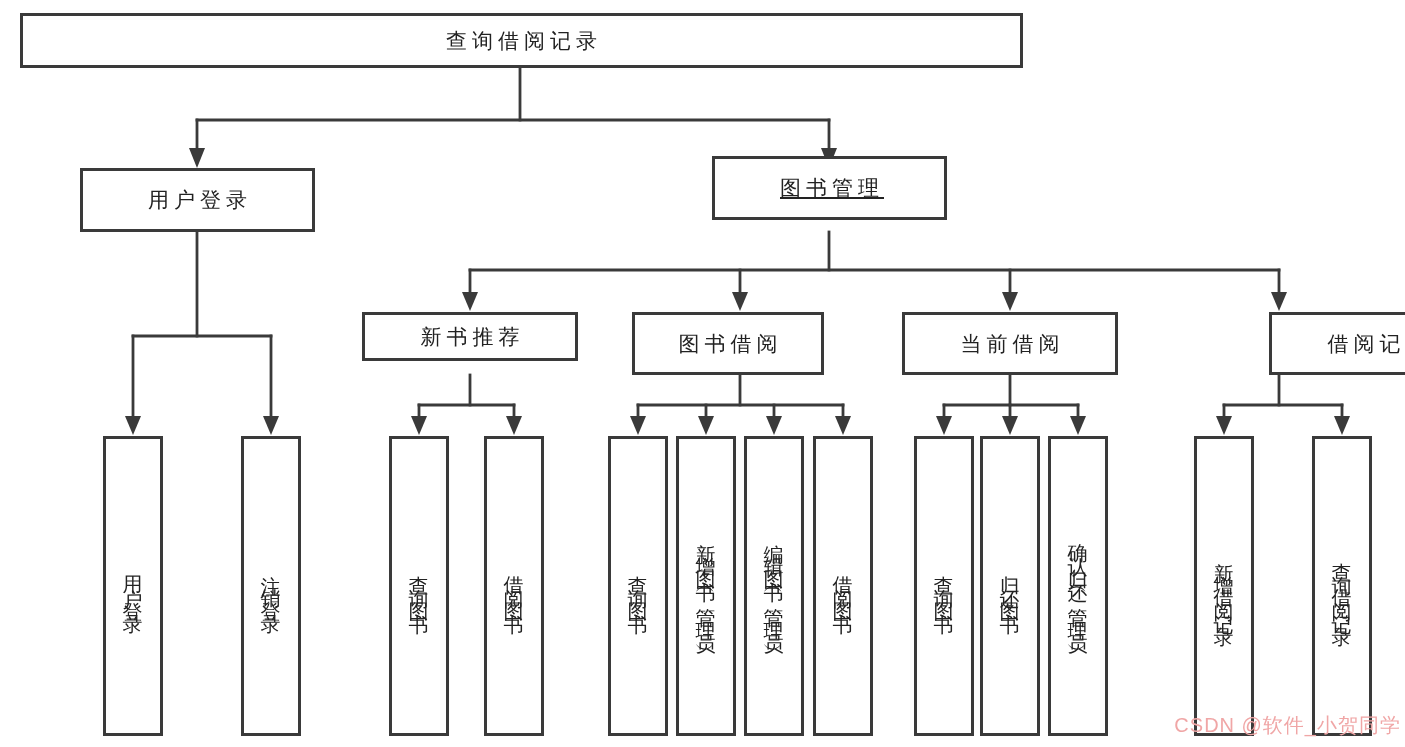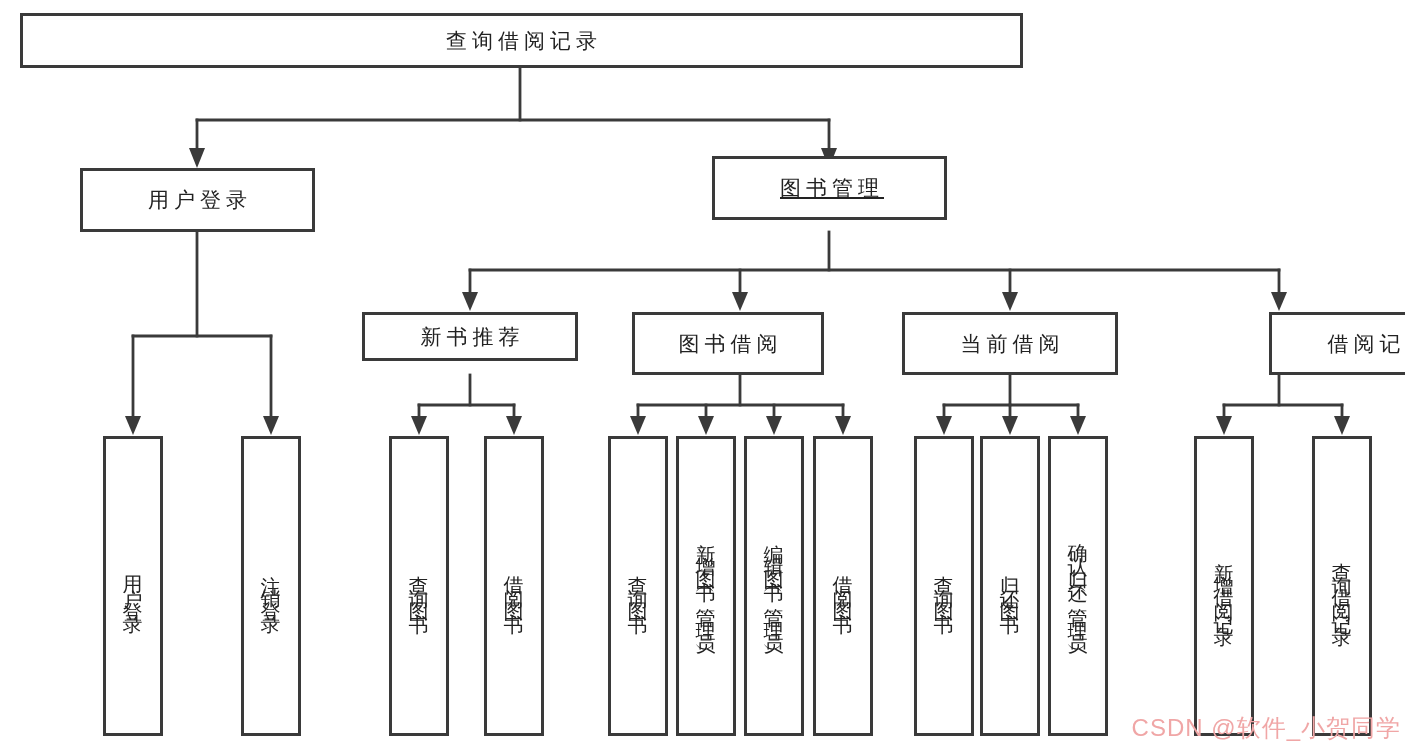--- a/index.html
+++ b/index.html
@@ -33,21 +33,21 @@
     writing-mode:vertical-rl;
     text-orientation:mixed;
     font-size:20px;
     letter-spacing:13px;
     line-height:1;
     white-space:nowrap;
   }
   .watermark{
     position:absolute;
     right:4px;top:712px;
-    font-size:24px;
+    font-size:20px;
     color:#f0a6a6;
     letter-spacing:1px;
     z-index:2;
     white-space:nowrap;
   }
 </style>
 </head>
 <body>
 
 <div class="canvas">

